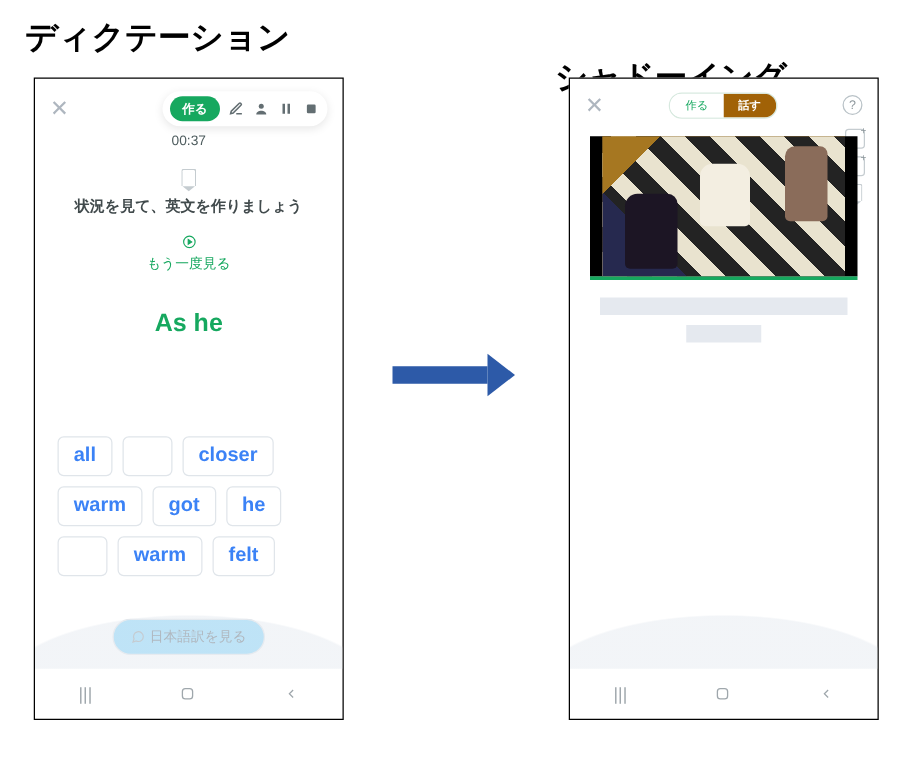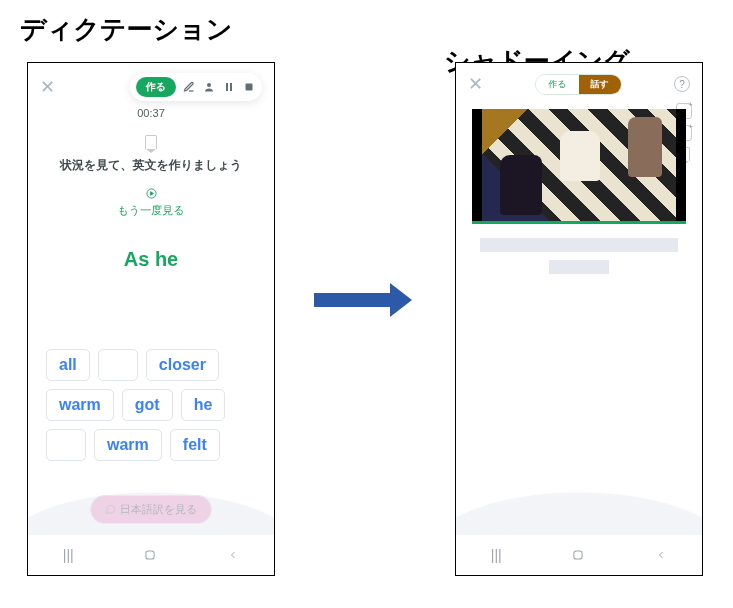--- a/index.html
+++ b/index.html
@@ -125,21 +125,21 @@
     }
     .word-chip.blank {
       width: 40px;
     }
     .show-jp {
       border: 1px solid #e0e5ea;
       padding: 6px 14px;
       border-radius: 16px;
       font-size: 11px;
       color: #596570;
-      background: #f9a8d4;
+      background: #7dd3fc;
       display:flex;
       align-items:center;
       gap:4px;
     }
     .show-jp-wrap{ text-align:center; margin-top:34px; display:flex;justify-content:center;}
     .bottom-wave {
       position:absolute;
       bottom:40px;left:0;right:0;height:60px;
       background: radial-gradient(ellipse 300px 120px at 50% 130%, #eaeef3 0%, #eaeef3 50%, transparent 51%);
       opacity:.6;

